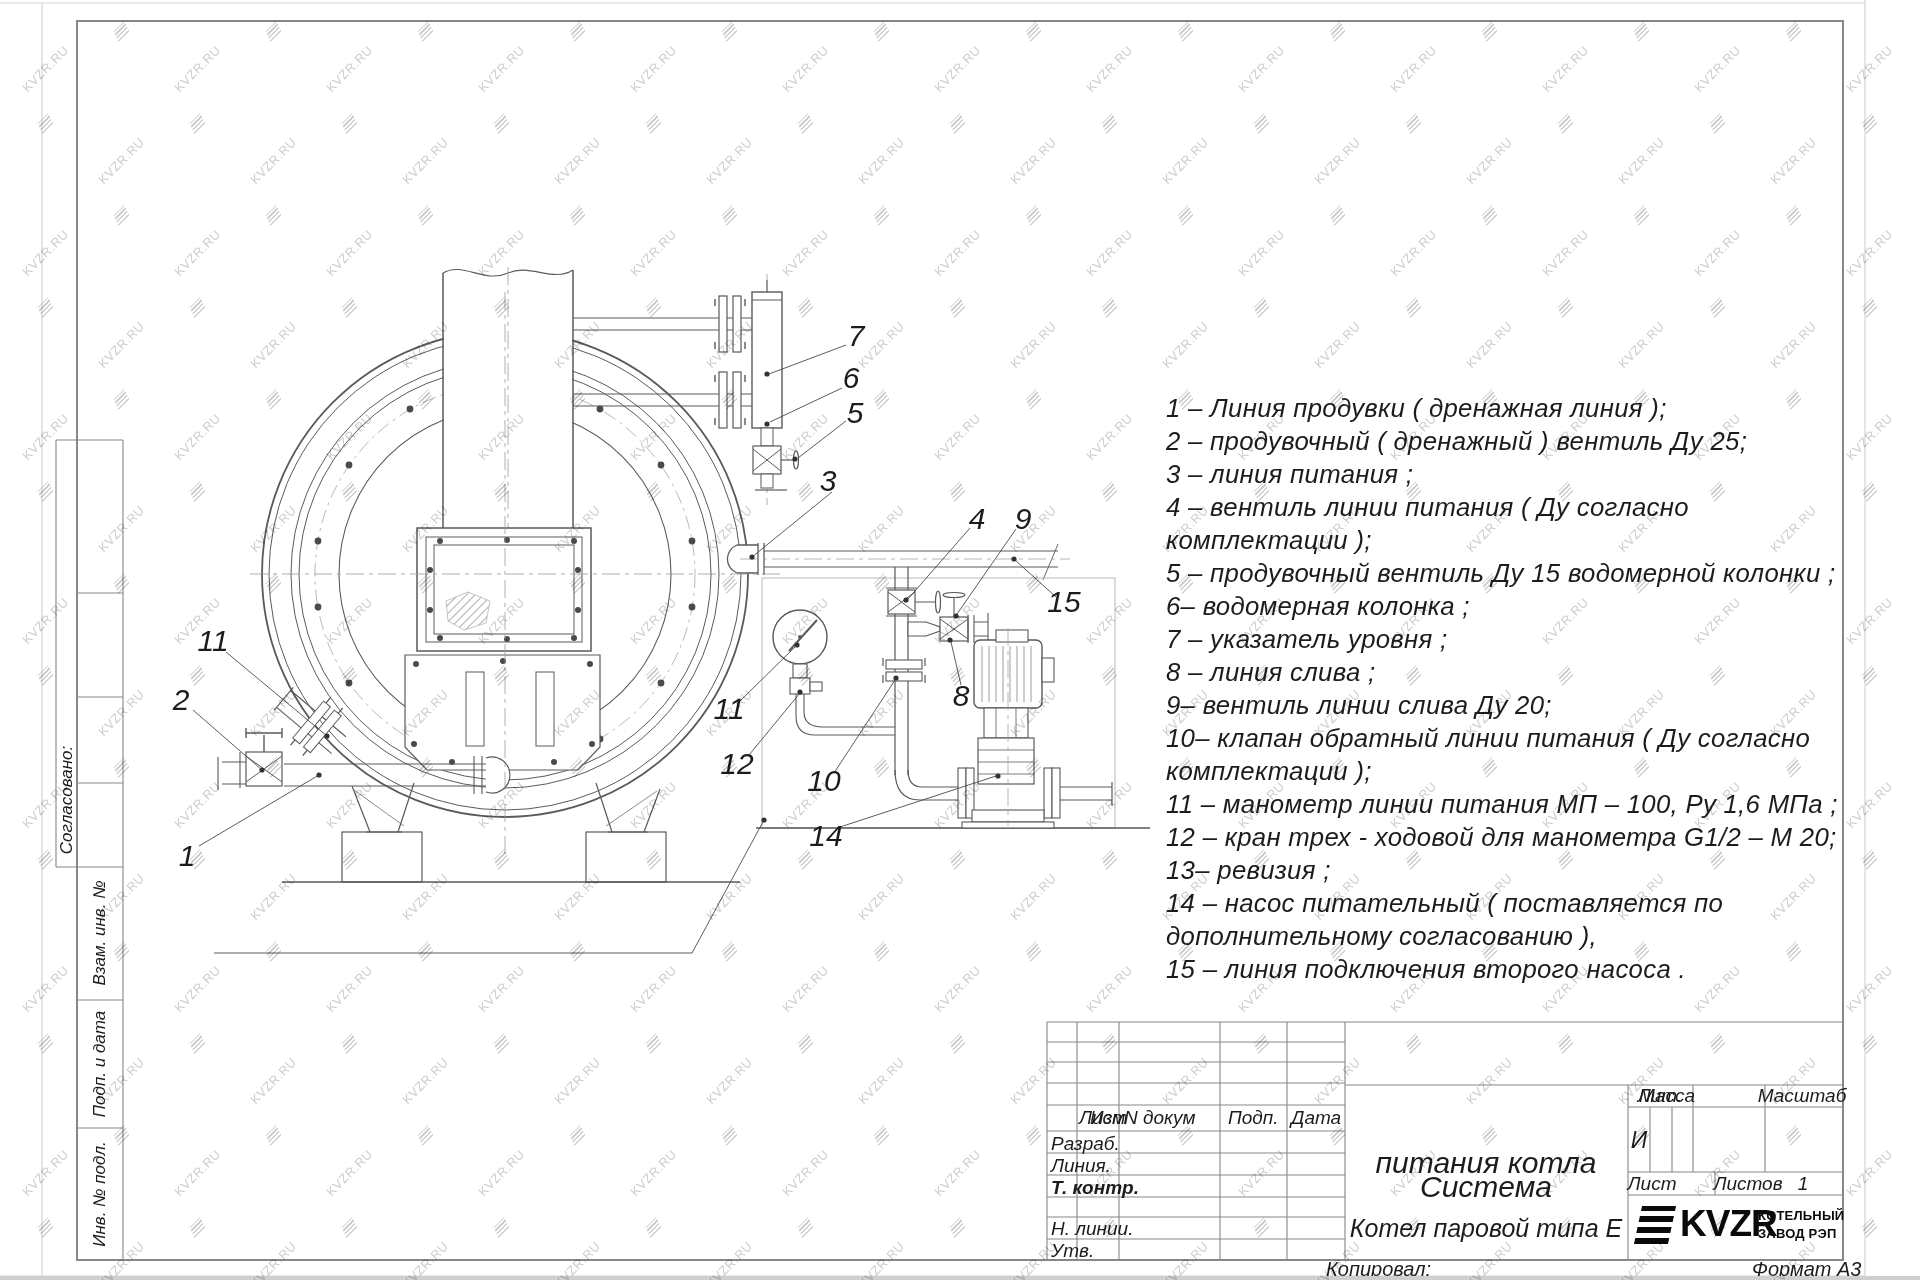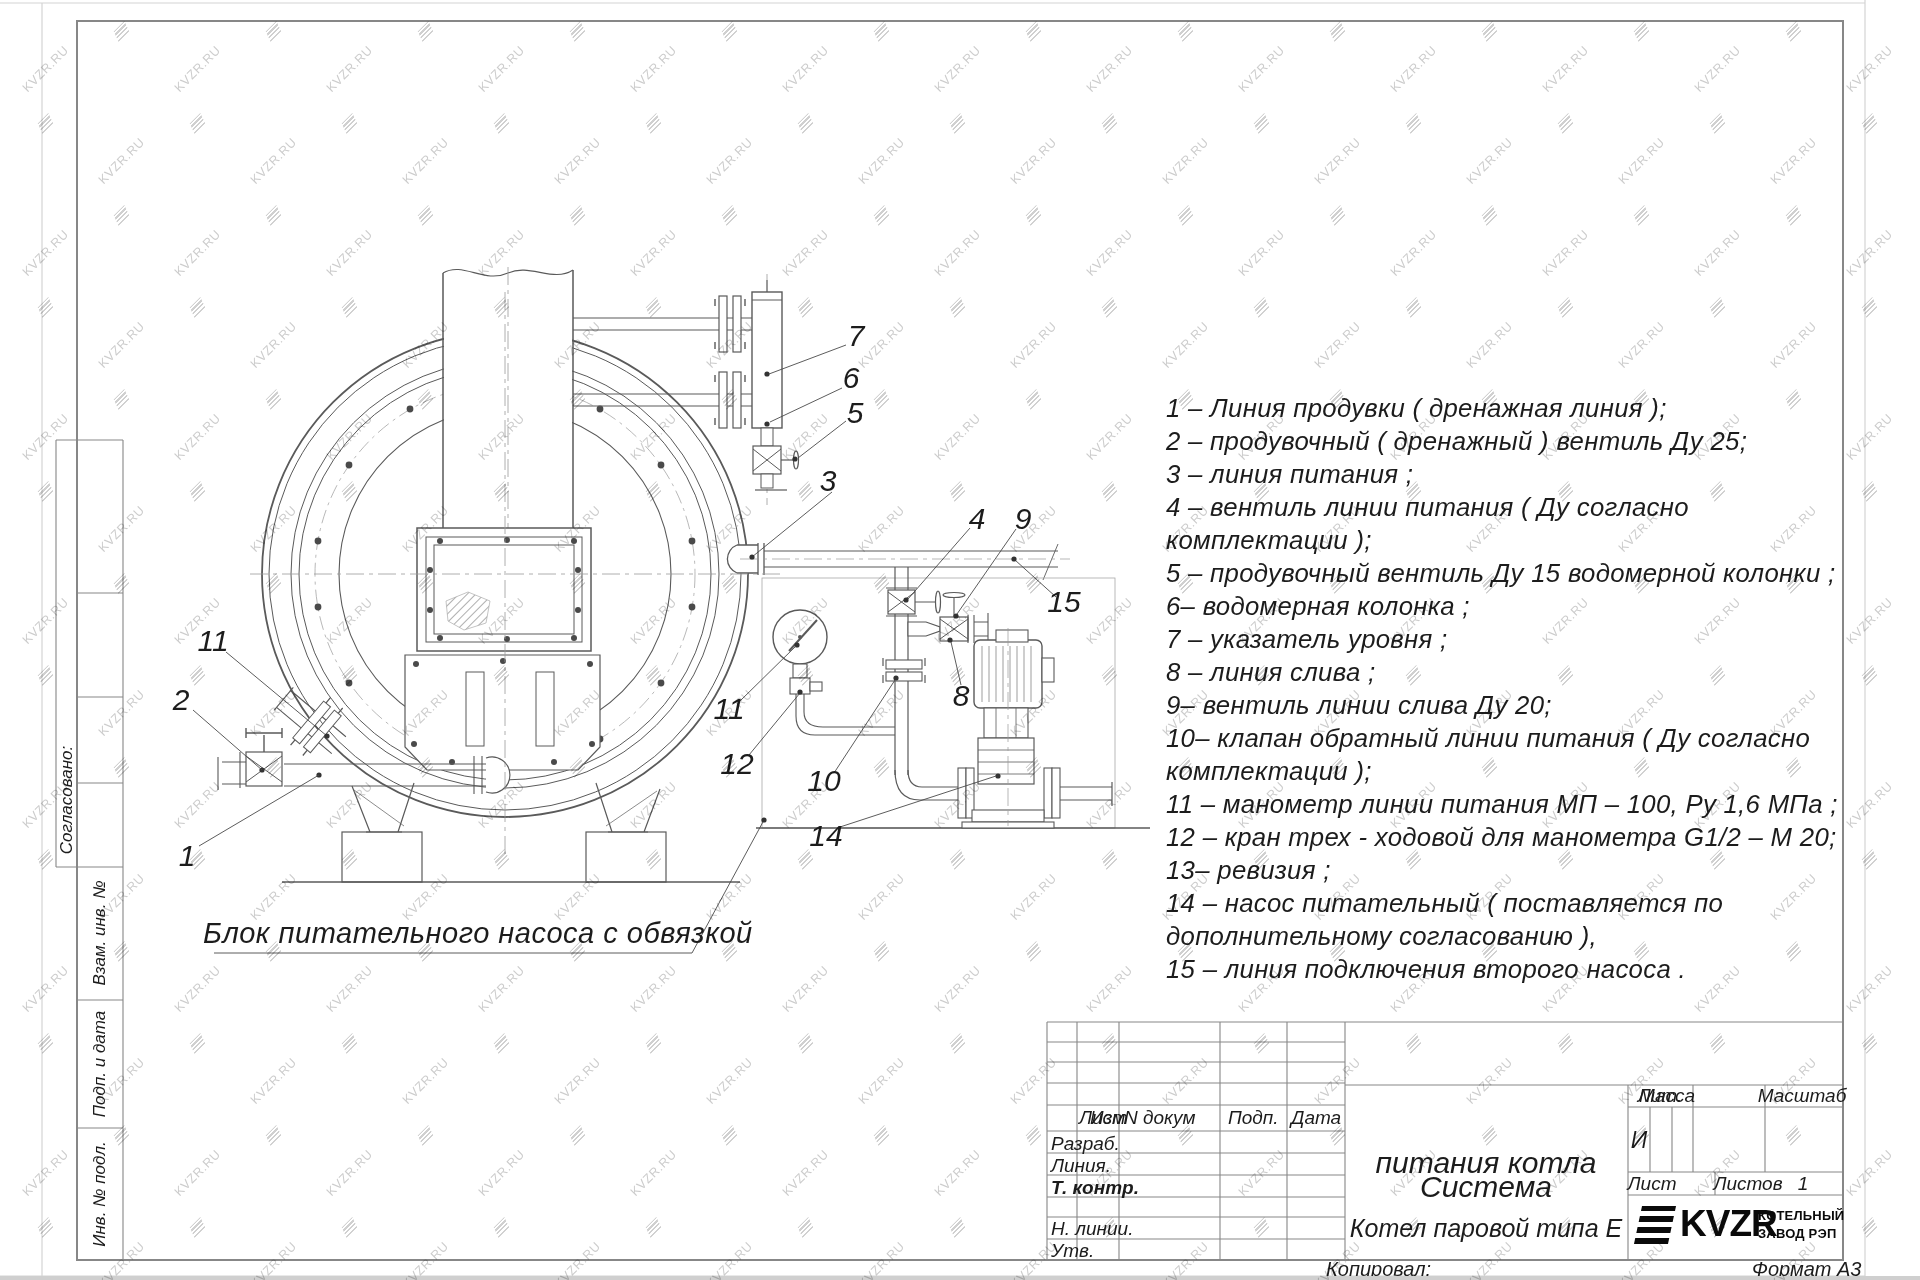--- a/index.html
+++ b/index.html
@@ -310,21 +310,20 @@
   <div class="callout" style="left:856px;top:336px;">7</div>
   <div class="callout" style="left:961px;top:696px;">8</div>
   <div class="callout" style="left:1023px;top:519px;">9</div>
   <div class="callout" style="left:824px;top:781px;">10</div>
   <div class="callout" style="left:729px;top:709px;">11</div>
   <div class="callout" style="left:737px;top:764px;">12</div>
   <div class="callout" style="left:213px;top:641px;">11</div>
   <div class="callout" style="left:826px;top:836px;">14</div>
   <div class="callout" style="left:1064px;top:602px;">15</div>
 
-  <div id="note">Блок питательного насоса с обвязкой</div>
 
   <div class="txt rot mgn" style="left:67px;top:800px;">Согласовано:</div>
   <div class="txt rot mgn" style="left:100px;top:933px;">Взам. инв. №</div>
   <div class="txt rot mgn" style="left:100px;top:1064px;">Подп. и дата</div>
   <div class="txt rot mgn" style="left:100px;top:1194px;">Инв. № подл.</div>
 
   <div class="txt tb" style="left:1090px;top:1107px;">Изм</div>
   <div class="txt tb" style="left:1079px;top:1107px;">Лист</div>
   <div class="txt tb" style="left:1124px;top:1107px;">N докум</div>
   <div class="txt tb" style="left:1228px;top:1107px;">Подп.</div>

